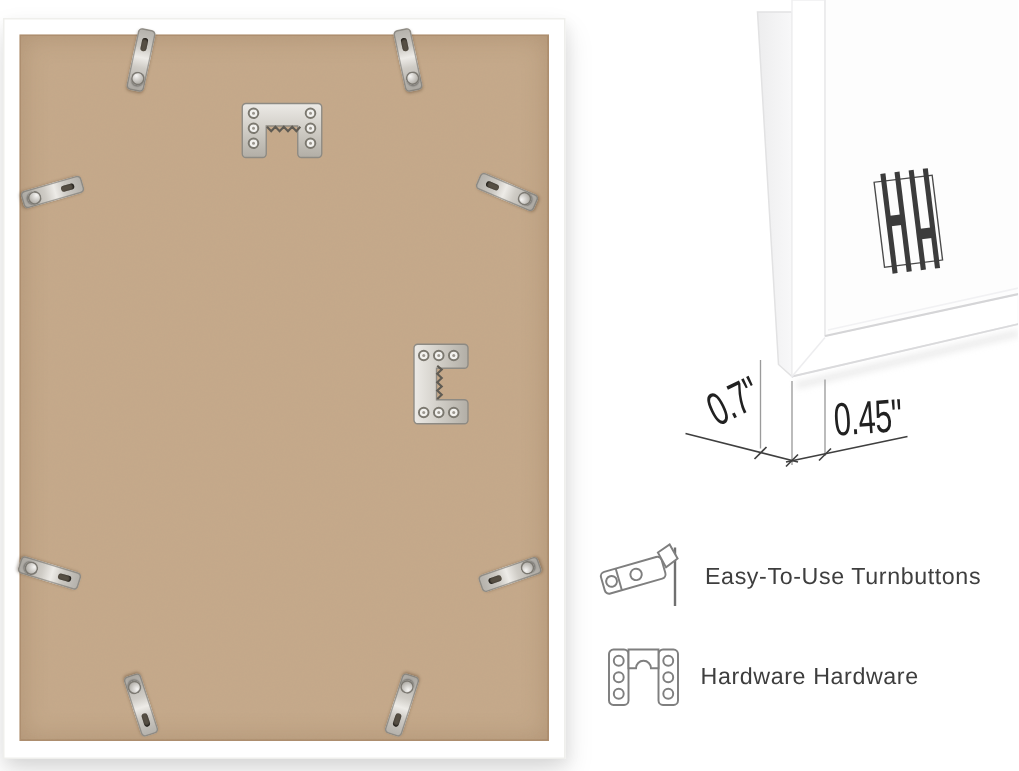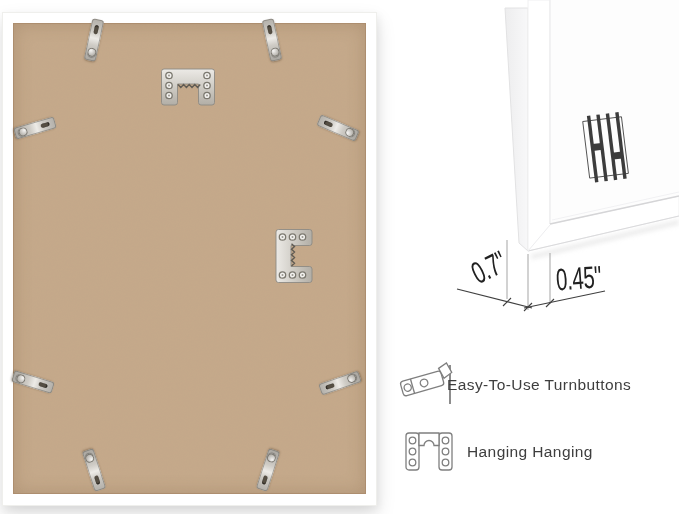--- a/index.html
+++ b/index.html
@@ -207,33 +207,33 @@
     <svg class="feature-icon" style="left:398px;top:361px" width="58" height="45" viewBox="0 0 58 45">
       <line x1="52" y1="4" x2="52" y2="43" stroke="#707070" stroke-width="1.6"></line>
       <g transform="rotate(-16 24 22)" stroke="#7f7f7f" stroke-width="1.3" fill="#ffffff">
         <rect x="3" y="15" width="42" height="15" rx="3"></rect>
         <line x1="14" y1="15" x2="14" y2="30"></line>
         <circle cx="9" cy="22.5" r="3.6"></circle>
         <circle cx="26" cy="22.5" r="3.8"></circle>
         <polygon points="44,12.5 53,9.5 55.5,20 46.5,23.5"></polygon>
       </g>
     </svg>
-    <div class="feature-label" style="left:447px;top:376px">Easy-To-Use Turnbuttons</div>
+    <div class="feature-label" style="left:470px;top:376px">Easy-To-Use Turnbuttons</div>
   </div>
 
   <div>
     <svg class="feature-icon" style="left:404px;top:430px" width="50" height="44" viewBox="0 0 50 44">
       <g stroke="#7f7f7f" stroke-width="1.3" fill="#ffffff">
         <rect x="2" y="3" width="13" height="37" rx="3"></rect>
         <rect x="35" y="3" width="13" height="37" rx="3"></rect>
         <path d="M15 3 H35 V15.5 H30 A5 5 0 0 0 20 15.5 H15 Z"></path>
         <circle cx="8.5" cy="10.5" r="3.3"></circle>
           <circle cx="8.5" cy="21.5" r="3.3"></circle>
           <circle cx="8.5" cy="32.5" r="3.3"></circle>
         <circle cx="41.5" cy="10.5" r="3.3"></circle>
           <circle cx="41.5" cy="21.5" r="3.3"></circle>
           <circle cx="41.5" cy="32.5" r="3.3"></circle>
       </g>
     </svg>
-    <div class="feature-label" style="left:467px;top:443px">Hanging Hanging</div>
+    <div class="feature-label" style="left:467px;top:443px">Hardware Hardware</div>
   </div>
 
 </div>
 
 </body></html>

